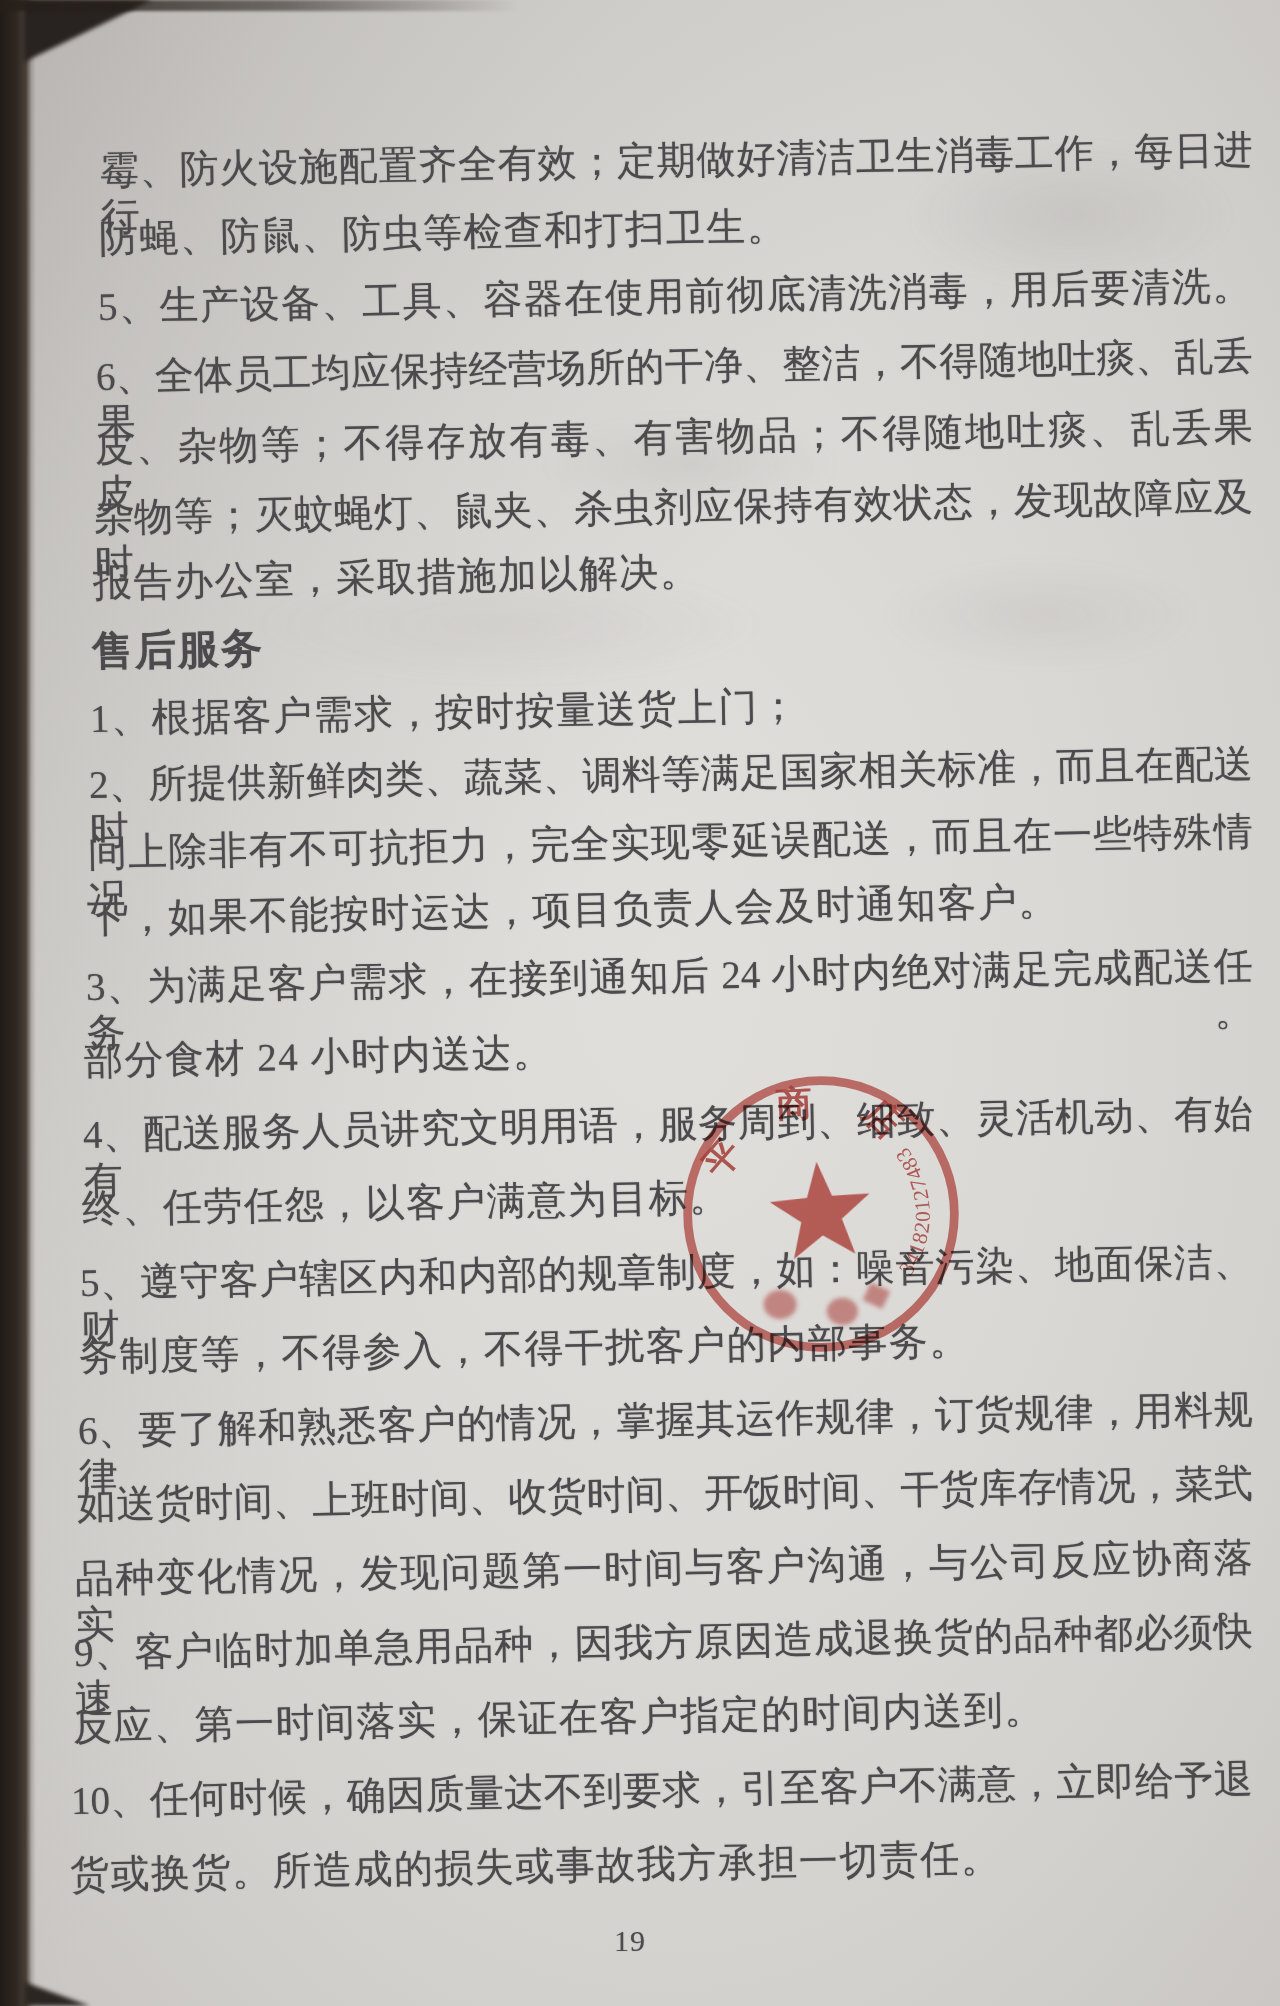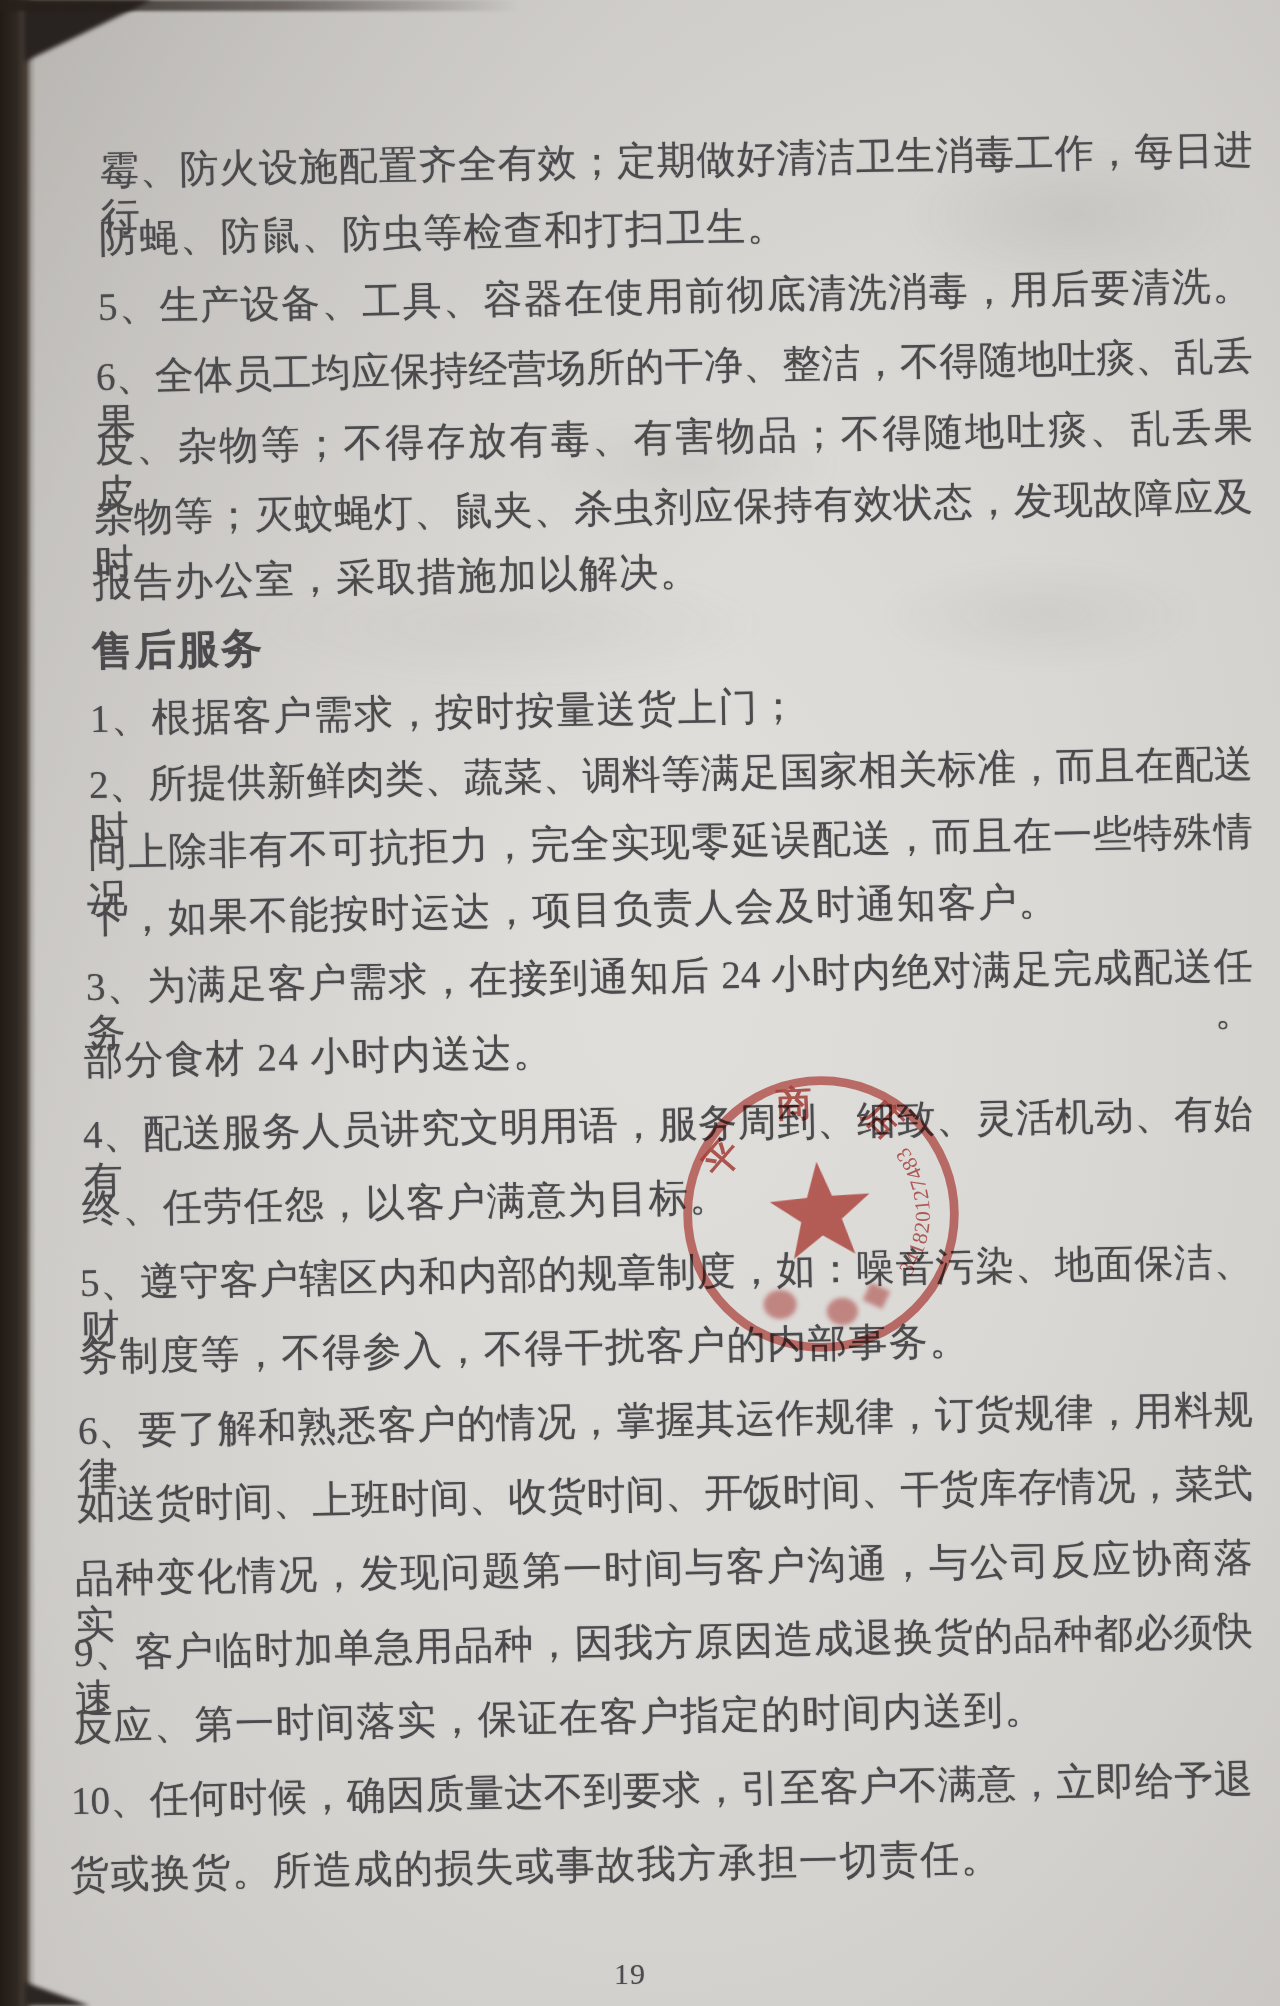--- a/index.html
+++ b/index.html
@@ -29,21 +29,21 @@
   .line{
     position:absolute;height:52px;color:#4b4a4d;font-size:39px;line-height:46px;
     letter-spacing:1.5px;white-space:nowrap;
     text-shadow:0 0 1.2px rgba(75,74,77,.55);
     transform:rotate(-1.05deg);transform-origin:0 50%;
   }
   .line.full{white-space:normal;letter-spacing:0;text-align:justify;text-align-last:justify;text-justify:inter-character;}
   .line.bold{font-weight:bold;font-size:41px;letter-spacing:2px;}
   #page-number{
     position:absolute;left:0;top:1924px;width:1260px;text-align:center;
-    color:#4c4b4e;font-size:30px;letter-spacing:1px;text-shadow:0 0 1px rgba(75,74,77,.5);margin-top:33px;
+    color:#4c4b4e;font-size:30px;letter-spacing:1px;text-shadow:0 0 1px rgba(75,74,77,.5);
   }
   
   #seal{position:absolute;left:675px;top:1068px;width:292px;height:292px;mix-blend-mode:multiply;opacity:.93;}
 </style>
 </head>
 <body>
 
 <div id="photo">
   <div class="smudge s1"></div>
   <div class="smudge s2"></div>

